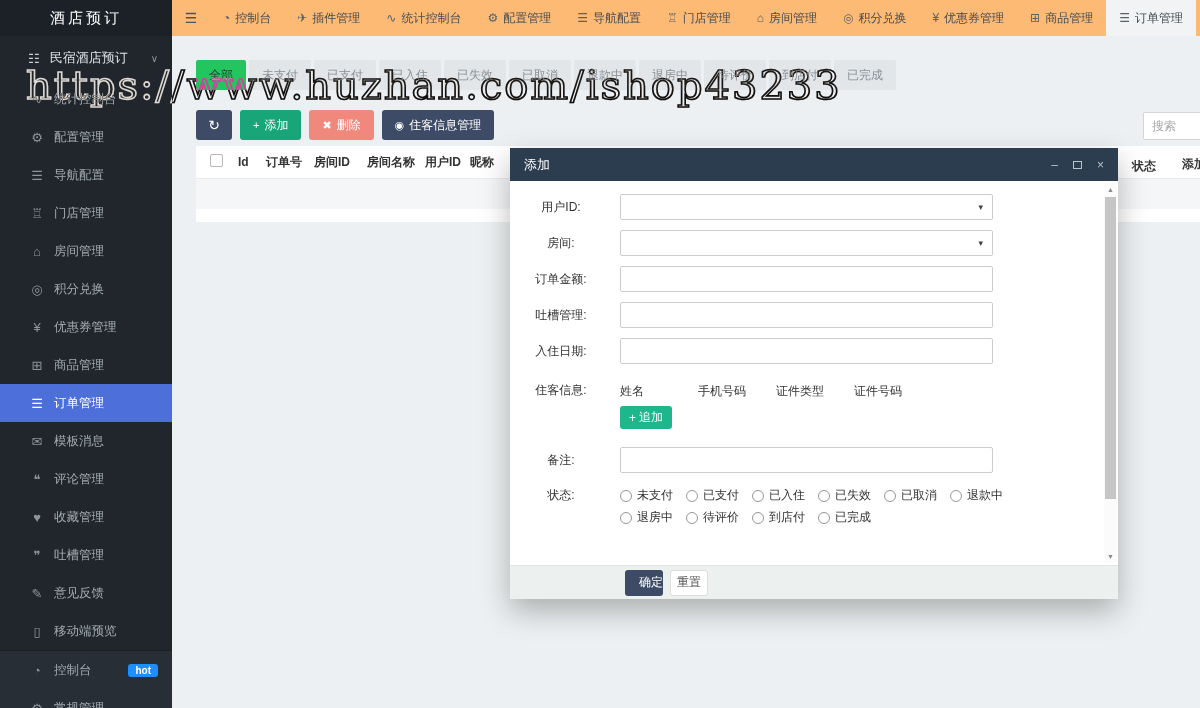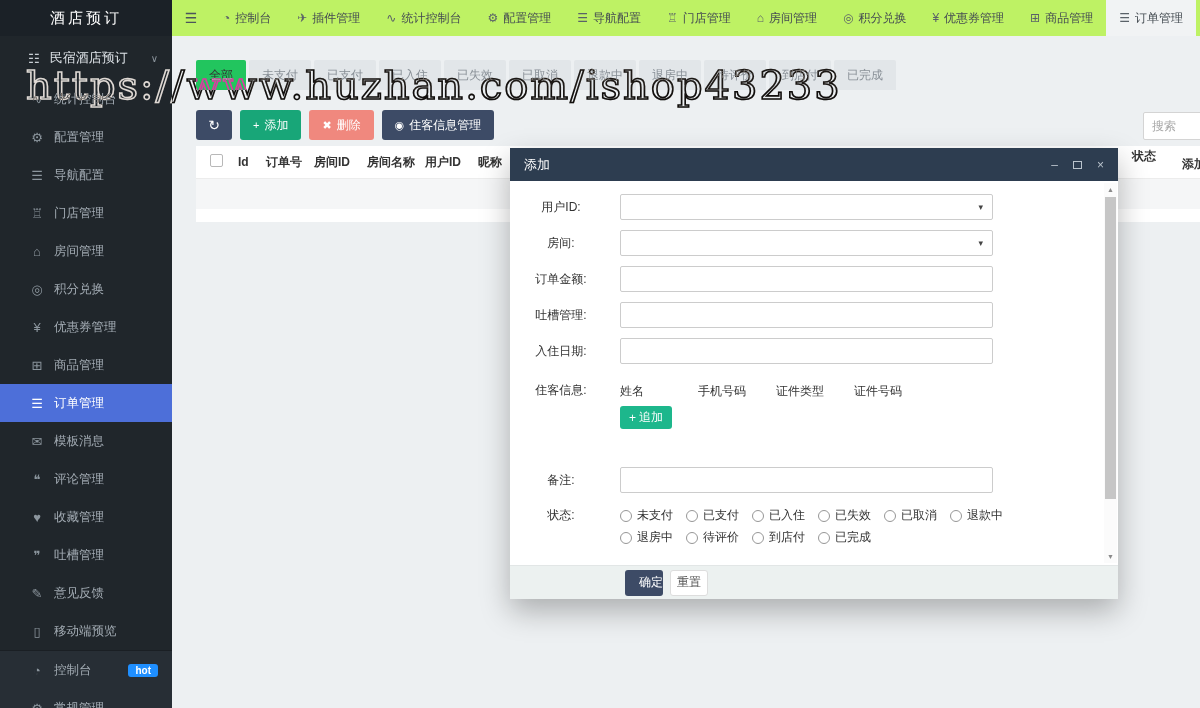--- a/index.html
+++ b/index.html
@@ -3,21 +3,21 @@
 <meta charset="utf-8">
 <style>
   * { box-sizing: border-box; margin: 0; padding: 0; }
   html,body { width:1200px; height:708px; }
   body {
     position: relative; overflow: hidden;
     font-family: "Liberation Sans", "DejaVu Sans", sans-serif;
     background: #edf0f2; font-size: 12px; color:#333;
   }
   
-  .topbar { position:absolute; top:0; left:0; right:0; height:36px; background:#bef264; display:flex; z-index:20; }
+  .topbar { position:absolute; top:0; left:0; right:0; height:36px; background:#fdba74; display:flex; z-index:20; }
   .logo { width:172px; flex:none; background:#1b2127; color:#fff; font-size:15px; letter-spacing:3px; display:flex; align-items:center; justify-content:center; }
   .nav { flex:1; display:flex; align-items:stretch; }
   .nav-burger { width:38px; display:flex; align-items:center; justify-content:center; color:#4c555c; font-size:14px; cursor:pointer; }
   .nav-item { display:flex; align-items:center; gap:5px; padding:0 13px; font-size:12px; color:#454c52; cursor:pointer; white-space:nowrap; }
   .nav-item .ic { font-size:12px; color:#5a6268; }
   .nav-item.active { background:#f1f3f4; }
   .nav-home { margin-left:auto; display:flex; align-items:center; color:#666; font-size:13px; padding-left:12px; width:20px; overflow:hidden; }
   
   .sidebar { position:absolute; top:36px; left:0; bottom:0; width:172px; background:#20262b; z-index:20; }
   .sb-header { height:44px; display:flex; align-items:center; padding:0 14px 0 28px; color:#dde2e7; font-size:13px; cursor:pointer; }
@@ -43,22 +43,22 @@
   .btn-guest { background:#3d4b66; }
   .search { position:absolute; top:76px; left:971px; width:82px; height:28px; border:1px solid #d4d4d4; border-radius:2px; background:#fff; font-size:12px; padding:0 8px; color:#333; font-family:inherit; }
   .search::placeholder { color:#a9a9a9; }
   
   .table-card { position:absolute; left:24px; top:110px; width:1014px; height:76px; background:#fff; }
   .t-head { position:relative; height:33px; display:flex; align-items:center; font-size:12px; font-weight:bold; color:#333; border-bottom:1px solid #ececec; padding-left:14px; }
   .t-head .col { flex:none; }
   .cb { width:13px; height:13px; border:1px solid #b8b8b8; border-radius:2px; background:#fff; display:inline-block; cursor:pointer; }
   .cb-wrap { width:28px; }
   .col-id { width:28px; } .col-orderno { width:48px; } .col-roomid { width:53px; }
-  .col-roomname { width:58px; } .col-userid { width:45px; } .col-nick { width:40px;text-align:center; }
-  .th-status { position:absolute; left:936px; top:2px;text-align:center; }
+  .col-roomname { width:58px; } .col-userid { width:45px; } .col-nick { width:40px; }
+  .th-status { position:absolute; left:936px; top:12px;text-align:center; }
   .th-addtime { position:absolute; left:986px; top:10px; white-space:nowrap; }
   .t-empty { height:30px; background:#f5f6f7; }
   
   .watermark { position:absolute; left:26px; top:62px; z-index:60; white-space:nowrap;
     font-family:"DejaVu Serif","Liberation Serif",serif; font-size:40px; letter-spacing:2px;
     color:transparent; -webkit-text-stroke:1.6px #fff; mix-blend-mode:difference; pointer-events:none; }
   
   .modal { position:absolute; left:510px; top:148px; width:608px; z-index:100; box-shadow:0 12px 28px rgba(0,0,0,0.28); }
   .m-head { height:33px; background:#2d3d50; display:flex; align-items:center; padding:0 14px; cursor:move; }
   .m-title { color:#fff; font-size:13px; }
@@ -67,21 +67,21 @@
   .icon-restore { width:9px; height:8px; border:1px solid #b9c3cc; position:relative; display:inline-block; }
   .m-body { background:#fff; height:384px; position:relative; padding-top:13px; overflow:hidden; }
   .f-row { display:flex; align-items:center; margin-bottom:10px; }
   .f-label { width:102px; flex:none; text-align:center; font-size:12px; color:#333; margin-right:8px; }
   .f-ctrl { width:373px; height:26px; border:1px solid #ccc; border-radius:2px; background:#fff; position:relative; font-family:inherit; font-size:12px; padding:0 8px; color:#333; }
   .f-select { cursor:pointer; }
   .f-select .caret { position:absolute; right:9px; top:7px; font-size:9px; color:#444; }
   .g-head { display:flex; margin:8px 0 0 110px; font-size:12px; color:#333; }
   .g-head span { width:78px; flex:none; }
   .g-btn { margin:6px 0 0 110px; width:52px; height:23px; background:#1db78c; color:#fff; font-size:12px; border:none; border-radius:3px; display:flex; align-items:center; justify-content:center; gap:3px; cursor:pointer; font-family:inherit; }
-  .remark-row { margin-top:38px; }
+  .remark-row { margin-top:18px; }
   .s-row { display:flex; margin-top:14px; }
   .s-opts { display:flex; flex-wrap:wrap; width:440px; column-gap:13px; row-gap:5px; font-size:12px; color:#333; }
   .radio-opt { display:flex; align-items:center; gap:5px; cursor:pointer; }
   .radio { width:12px; height:12px; border:1px solid #979797; border-radius:50%; background:#fff; flex:none; display:inline-block; }
   .m-scroll { position:absolute; top:2px; right:1px; bottom:2px; width:13px; background:#fbfbfb; }
   .m-scroll .arr { position:absolute; left:0; right:0; text-align:center; font-size:7px; color:#8a8a8a; cursor:pointer; }
   .m-scroll .arr-up { top:3px; } .m-scroll .arr-down { bottom:3px; }
   .m-scroll .thumb { position:absolute; top:14px; left:1px; right:1px; height:302px; background:#c6c6c6; cursor:grab; }
   .m-foot { height:34px; background:#ecf1f0; border-top:1px solid #e2e6e6; display:flex; align-items:center; padding-left:115px; gap:7px; }
   .btn-ok { min-width:38px; height:26px; background:#3d4b66; color:#fff; font-size:12px; border:none; border-radius:3px; cursor:pointer; font-family:inherit;text-align:right; }

